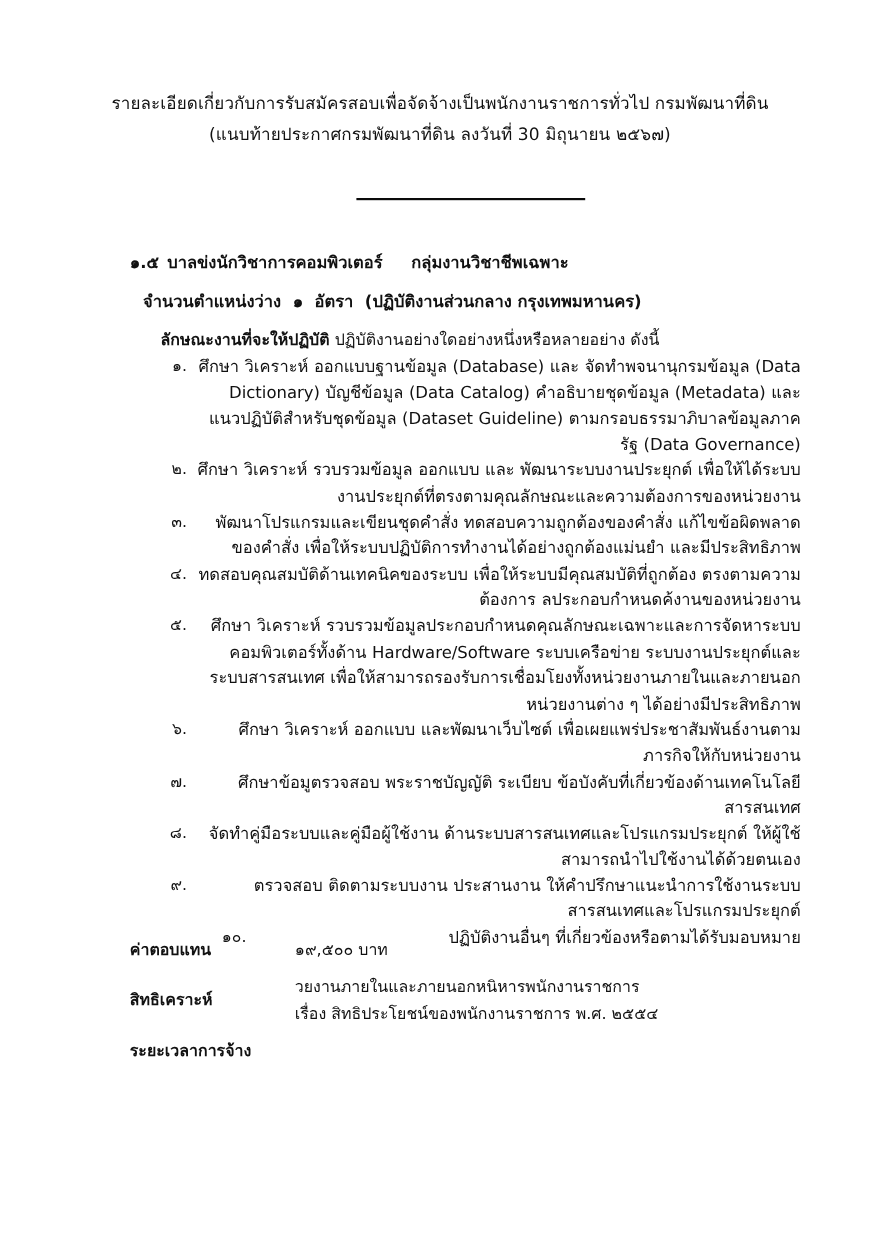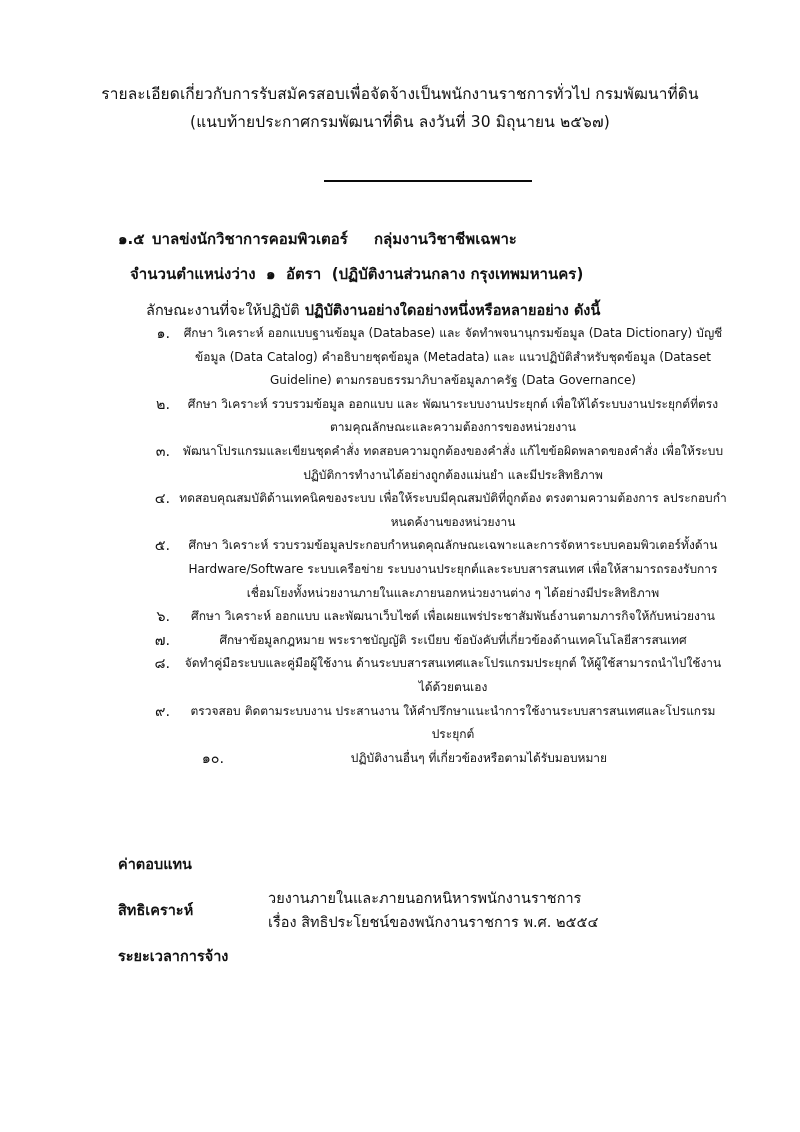--- a/index.html
+++ b/index.html
@@ -76,24 +76,24 @@
   }
   .duties-heading {
     position: absolute;
     left: 146px;
     top: 299px;
     font-size: 14.5px;
     line-height: 22px;
     white-space: pre;
   }
   .duties-heading b {
+    font-weight: 700;
+  }
+  .duties-heading .normal {
     font-weight: 400;
-  }
-  .duties-heading .normal {
-    font-weight: 700;
   }
 
   
   .duty-list {
     position: absolute;
     left: 150px;
     top: 322px;
     width: 578px;
   }
   .duty-item {
@@ -112,23 +112,23 @@
     font-size: 14.3px;
     line-height: 23.6px;
   }
   .duty-num.wide {
     width: 36px;
     padding-right: 6px;
     margin-left: 44px;
   }
   .duty-text {
     flex: 1 1 auto;
-    font-size: 12px;
+    font-size: 15px;
     line-height: 23.6px;
-    text-align: center;
+    text-align: right;
     word-spacing: 0.2px;
   }
 
   
   .detail-rows {
     position: absolute;
     left: 118px;
     top: 852px;
     width: 600px;
   }
@@ -191,39 +191,42 @@
     <div class="duty-item">
       <span class="duty-num">๕.</span>
       <span class="duty-text">ศึกษา วิเคราะห์ รวบรวมข้อมูลประกอบกำหนดคุณลักษณะเฉพาะและการจัดหาระบบคอมพิวเตอร์ทั้งด้าน Hardware/Software ระบบเครือข่าย ระบบงานประยุกต์และระบบสารสนเทศ  เพื่อให้สามารถรองรับการเชื่อมโยงทั้งหน่วยงานภายในและภายนอกหน่วยงานต่าง ๆ ได้อย่างมีประสิทธิภาพ</span>
     </div>
     <div class="duty-item">
       <span class="duty-num">๖.</span>
       <span class="duty-text">ศึกษา วิเคราะห์ ออกแบบ และพัฒนาเว็บไซต์ เพื่อเผยแพร่ประชาสัมพันธ์งานตามภารกิจให้กับหน่วยงาน</span>
     </div>
     <div class="duty-item">
       <span class="duty-num">๗.</span>
-      <span class="duty-text">ศึกษาข้อมูลกฎหมาย พระราชบัญญัติ ระเบียบ ข้อบังคับที่เกี่ยวข้องด้านเทคโนโลยีสารสนเทศ</span>
+      <span class="duty-text">ศึกษาข้อมูตรวจสอบ พระราชบัญญัติ ระเบียบ ข้อบังคับที่เกี่ยวข้องด้านเทคโนโลยีสารสนเทศ</span>
     </div>
     <div class="duty-item">
       <span class="duty-num">๘.</span>
       <span class="duty-text">จัดทำคู่มือระบบและคู่มือผู้ใช้งาน ด้านระบบสารสนเทศและโปรแกรมประยุกต์ ให้ผู้ใช้สามารถนำไปใช้งานได้ด้วยตนเอง</span>
     </div>
     <div class="duty-item">
       <span class="duty-num">๙.</span>
       <span class="duty-text">ตรวจสอบ ติดตามระบบงาน ประสานงาน ให้คำปรึกษาแนะนำการใช้งานระบบสารสนเทศและโปรแกรมประยุกต์</span>
     </div>
     <div class="duty-item">
       <span class="duty-num wide">๑๐.</span>
       <span class="duty-text">ปฏิบัติงานอื่นๆ ที่เกี่ยวข้องหรือตามได้รับมอบหมาย</span>
     </div>
   </div>
 
   <div class="detail-rows">
     <div class="detail-row">
       <div class="detail-label">ค่าตอบแทน</div>
+      <div class="detail-value">
+        <span class="vline">๑๙,๕๐๐  บาท</span>
+      </div>
     </div>
     <div class="detail-row">
       <div class="detail-label">สิทธิเคราะห์</div>
       <div class="detail-value">
         <span class="vline">วยงานภายในและภายนอกหนิหารพนักงานราชการ</span>
         <span class="vline">เรื่อง สิทธิประโยชน์ของพนักงานราชการ พ.ศ. ๒๕๕๔</span>
       </div>
     </div>
     <div class="detail-row">
       <div class="detail-label">ระยะเวลาการจ้าง</div>

